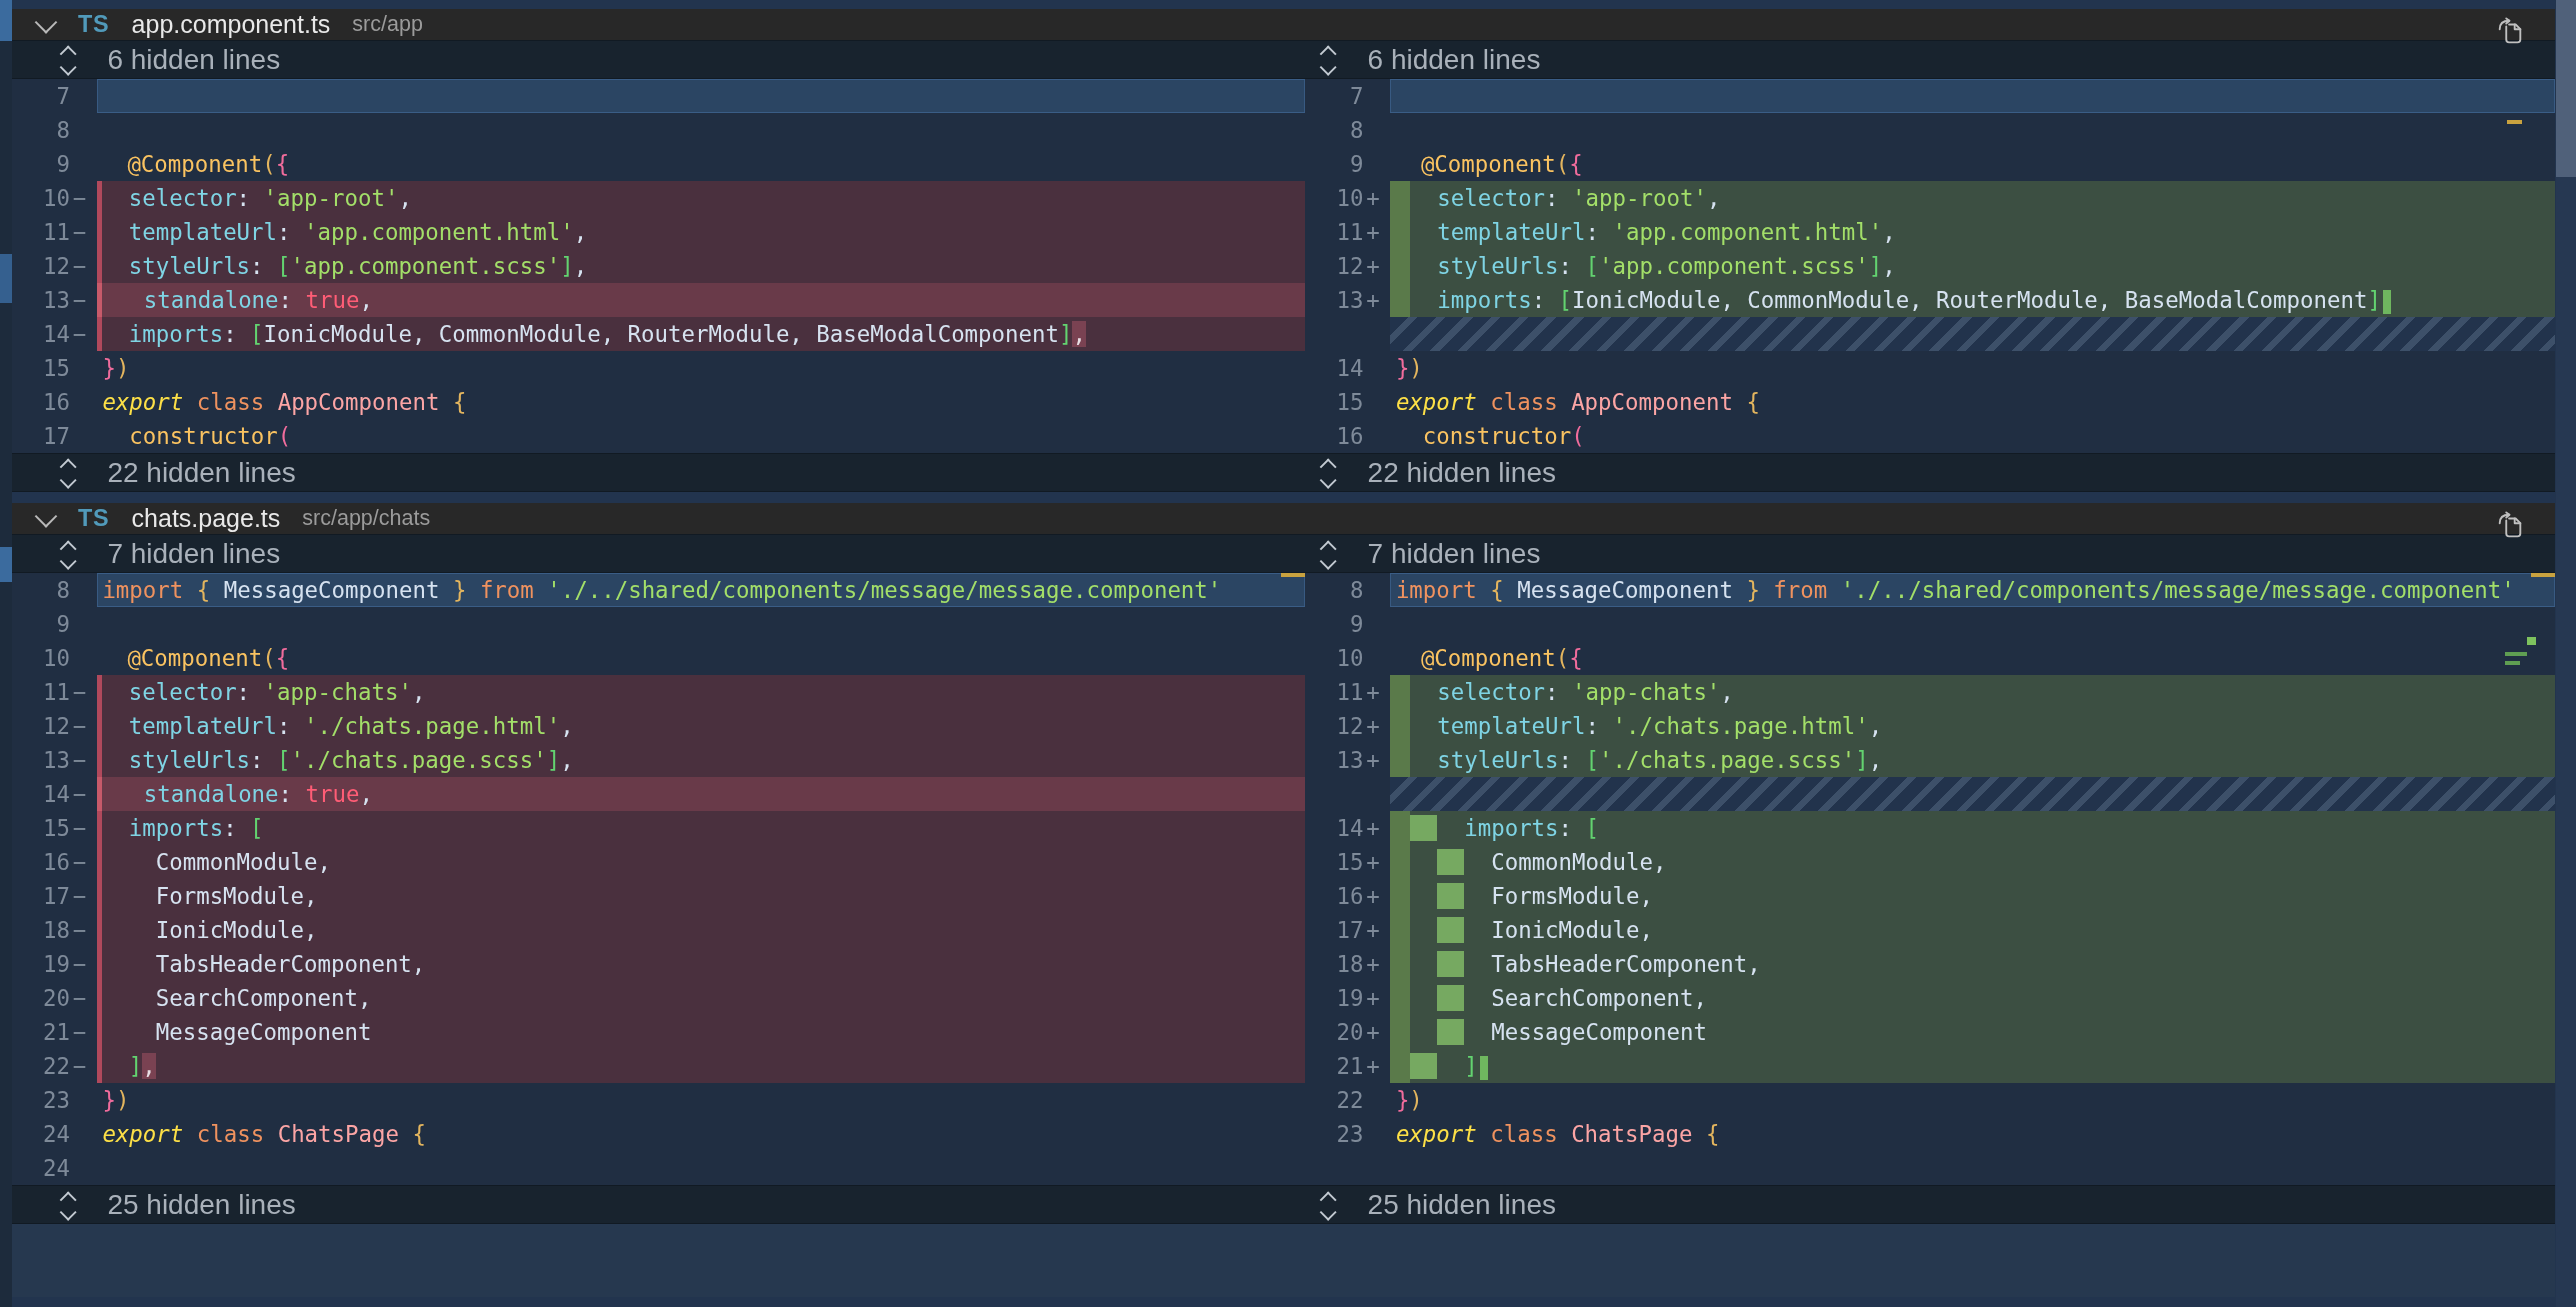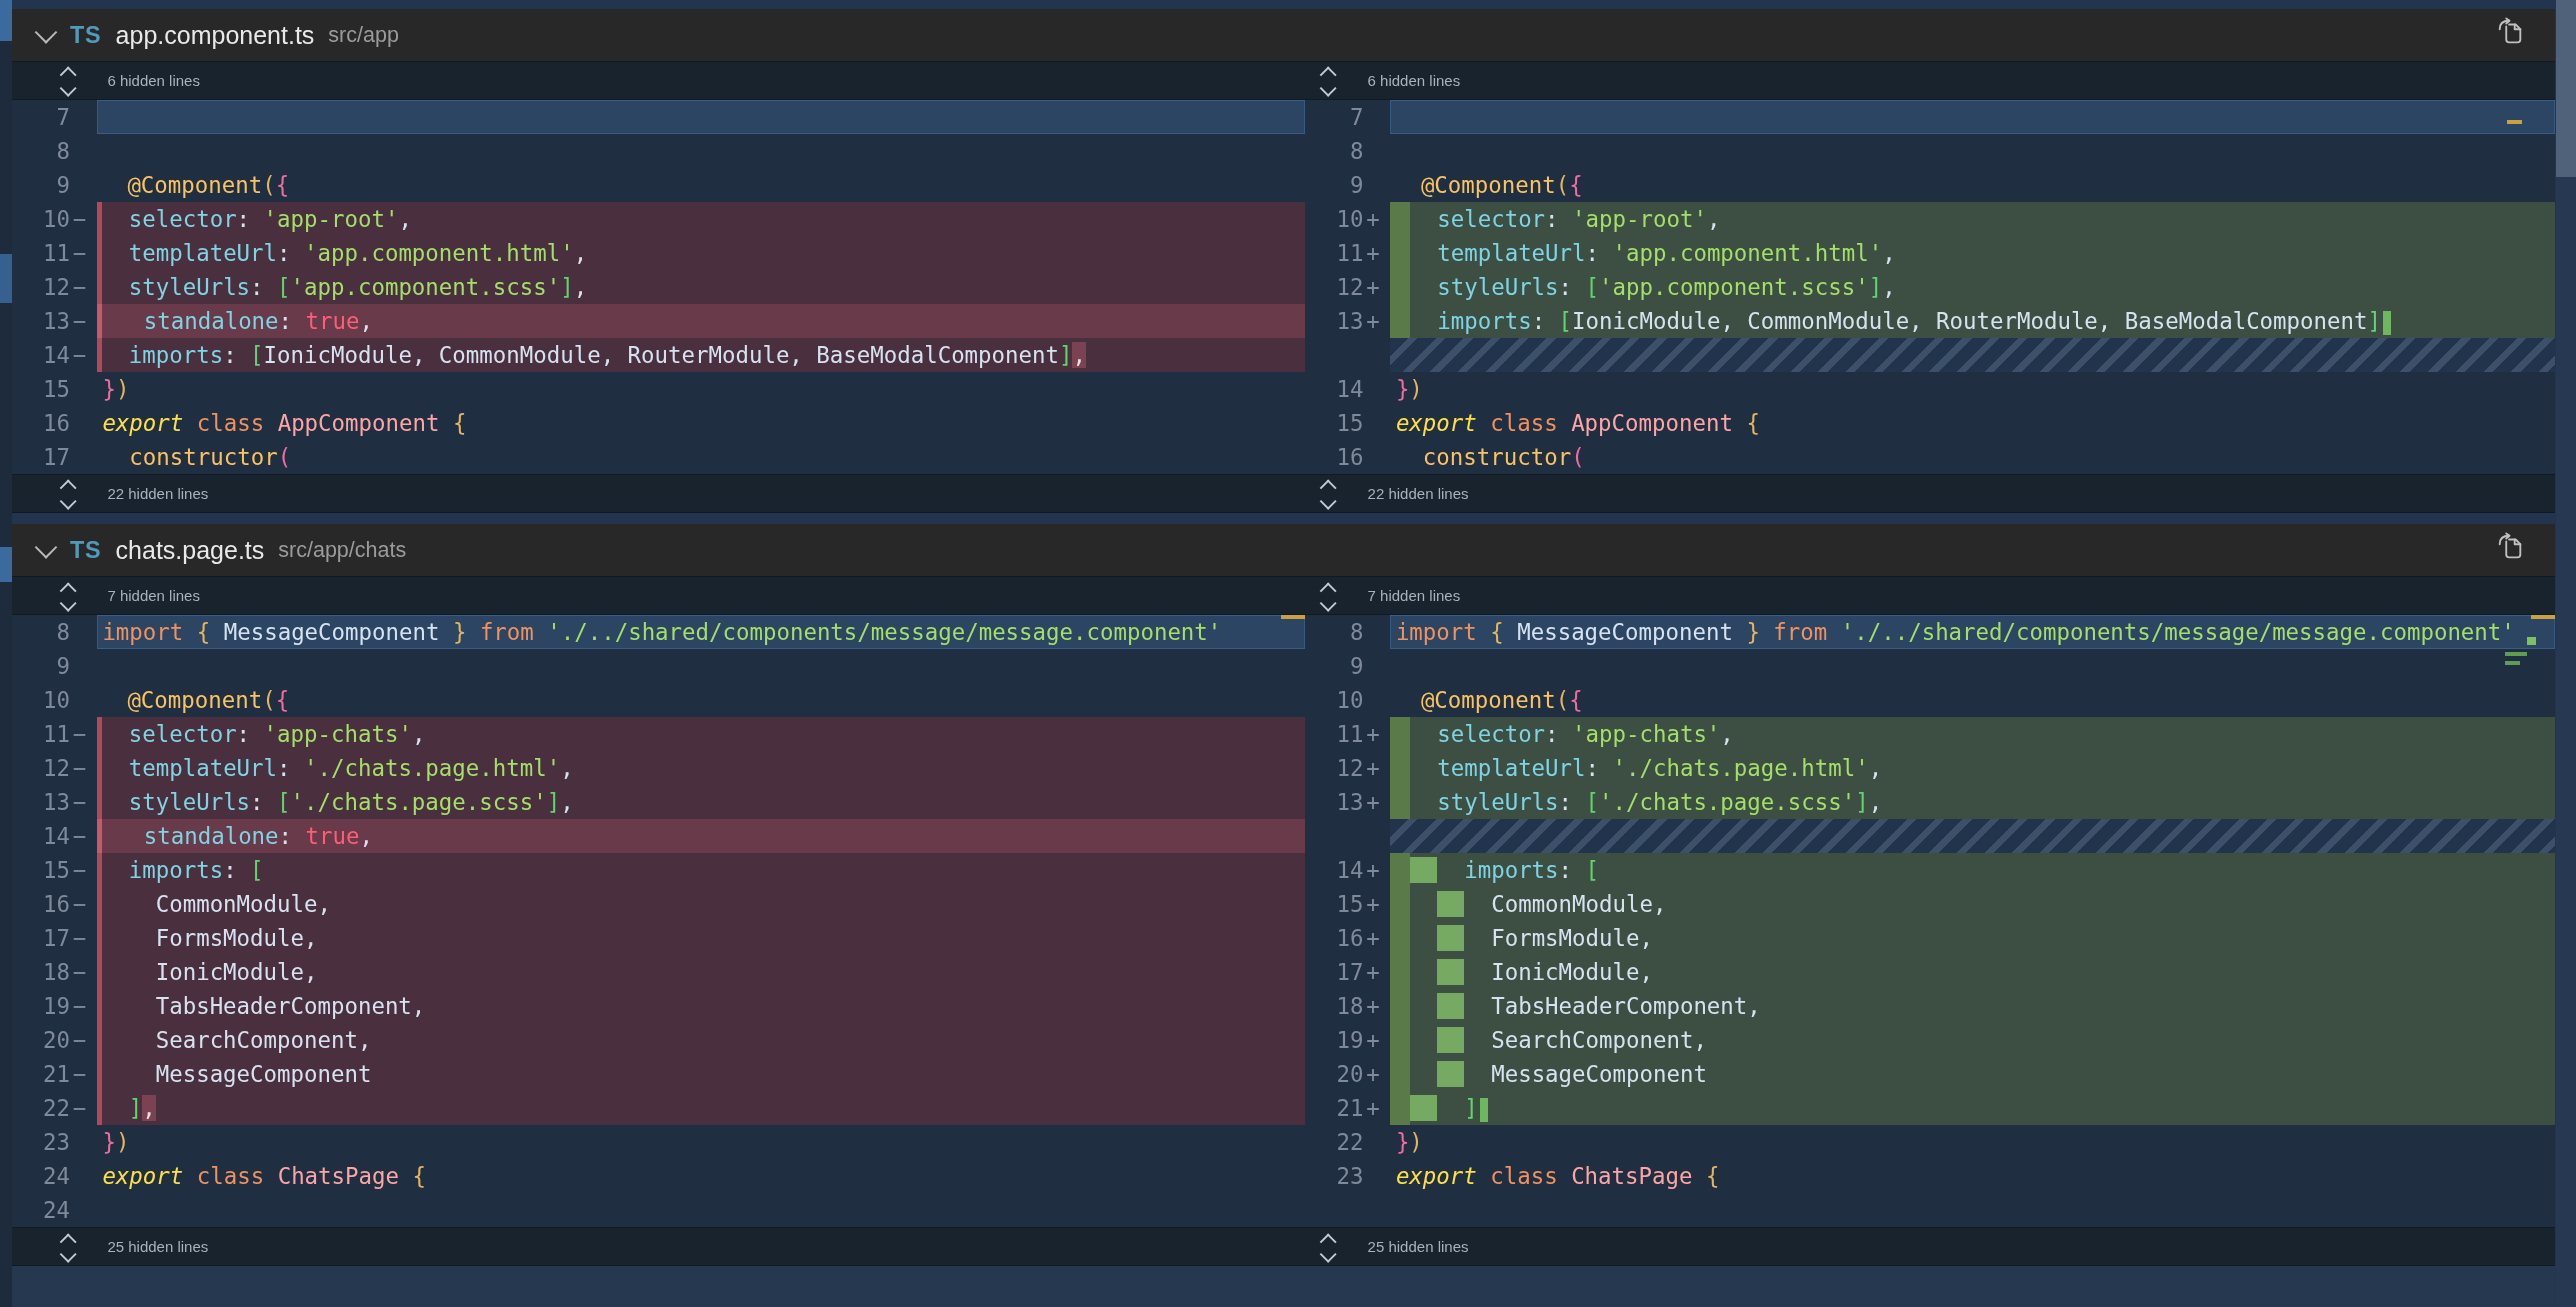--- a/index.html
+++ b/index.html
@@ -16,41 +16,41 @@
 
   
   .ovmark{position:absolute;}
 
   #main{position:absolute;left:12px;top:0;width:2543px;}
   .topstrip{height:9.3px;}
   .gapstrip{height:11.2px;}
   .bottomfill{height:73px;background:#26384f;}
 
   
-  .fhdr{height:52px;background:#282828;display:flex;align-items:center;gap:14px;
+  .fhdr{height:31px;background:#282828;display:flex;align-items:center;gap:22px;
         padding-left:26px;position:relative;}
   .chev{width:14px;height:14px;border-left:2.8px solid #b9b9b9;border-top:2.8px solid #b9b9b9;
         transform:rotate(225deg) translate(1.9px,1.9px);margin-right:1.9px;}
   .tslabel{color:#519aba;font-weight:bold;font-size:23.4px;letter-spacing:0.9px;}
   .fname{color:#e9e9e9;font-size:25px;}
   .fpath{color:#9b9b9b;font-size:21.5px;}
   .gotofile{position:absolute;right:30px;top:7.5px;width:30px;height:30px;cursor:pointer;}
 
   
   .hbar{height:37px;background:#18232e;display:flex;align-items:stretch;
         border-top:0.9px solid #111a23;border-bottom:0.9px solid #111a23;}
   .hhalf-l{width:1294px;display:flex;align-items:center;}
   .hhalf-r{flex:1;display:flex;align-items:center;}
   .fold{position:relative;width:22.4px;height:34px;margin-left:45px;cursor:pointer;flex:none;}
   .hhalf-r .fold{margin-left:11.2px;}
   .fold i{position:absolute;left:4.7px;width:10.3px;height:10.3px;display:block;
           border-left:2.3px solid #c3cad2;border-top:2.3px solid #c3cad2;}
   .fold .up{top:5.6px;transform:rotate(45deg);}
   .fold .dn{top:18px;transform:rotate(225deg);}
-  .hlabel{color:#a9b1ba;font-size:15px;margin-left:28px;}
+  .hlabel{color:#a9b1ba;font-size:28px;margin-left:28px;}
 
   
   .rows{background:#202e42;}
   .row{display:flex;height:34px;}
   .cell{display:flex;position:relative;}
   .cell.l{width:1294px;}
   .cell.r{width:1250px;}
   .num{width:58px;flex:none;text-align:right;color:#7e8a99;
        font:22.4px/34px "DejaVu Sans Mono",monospace;}
   .sign{width:24px;flex:none;padding-left:2.8px;color:#7e8a99;

